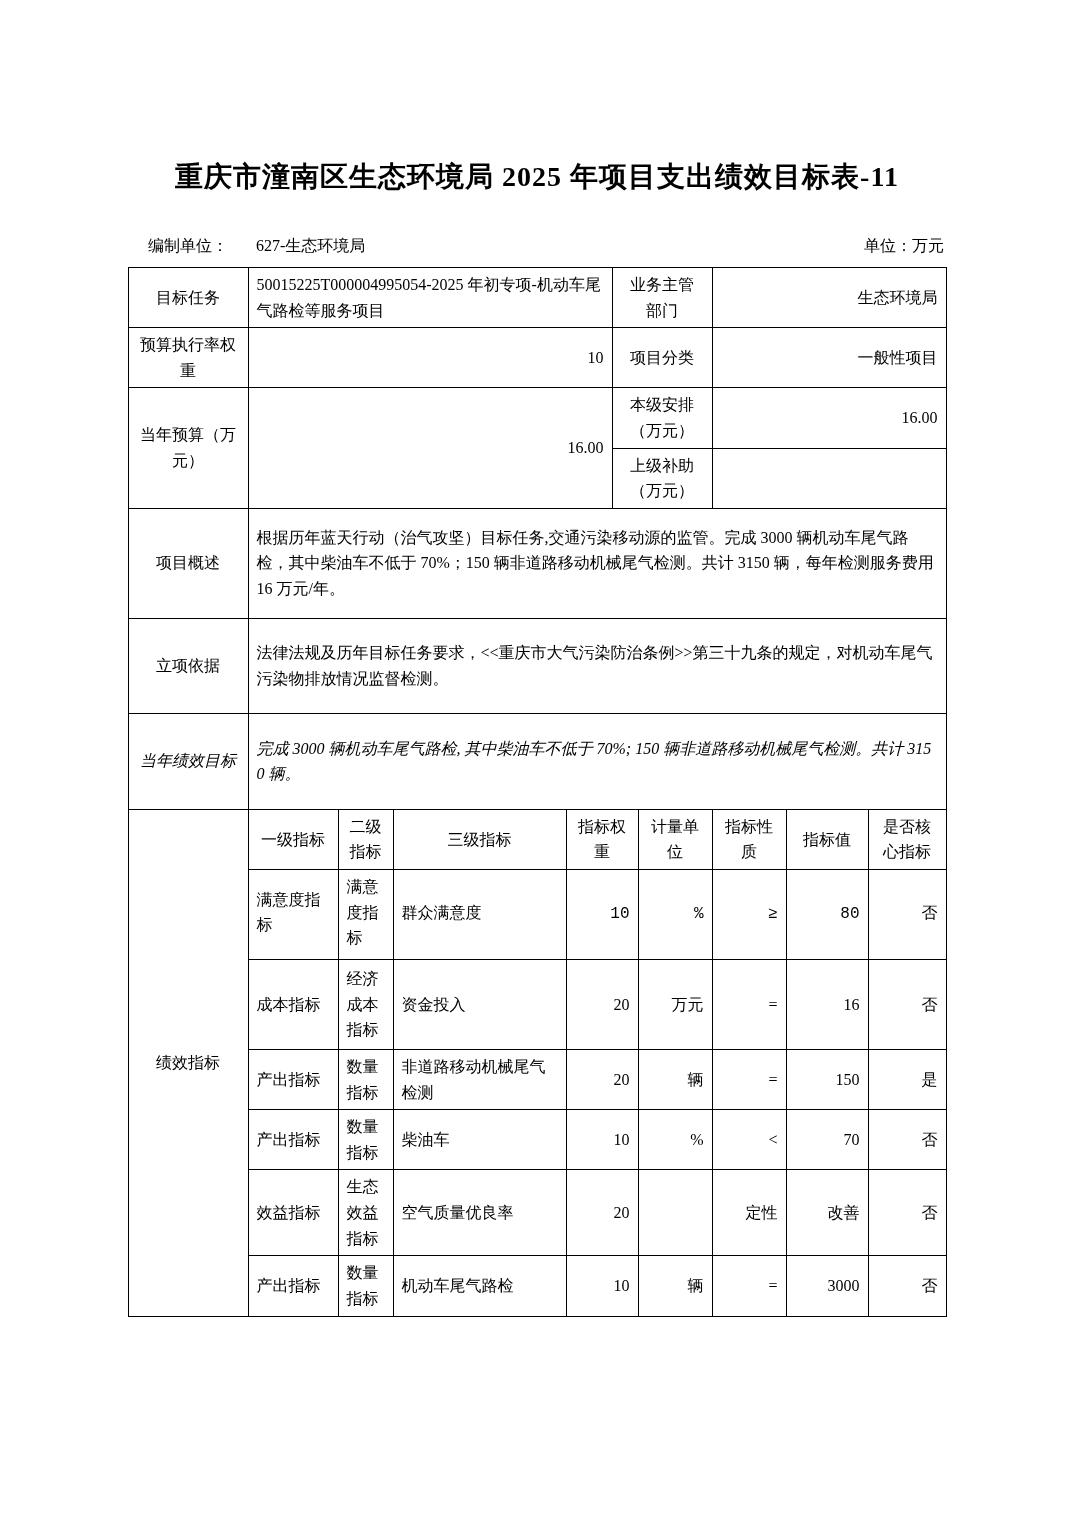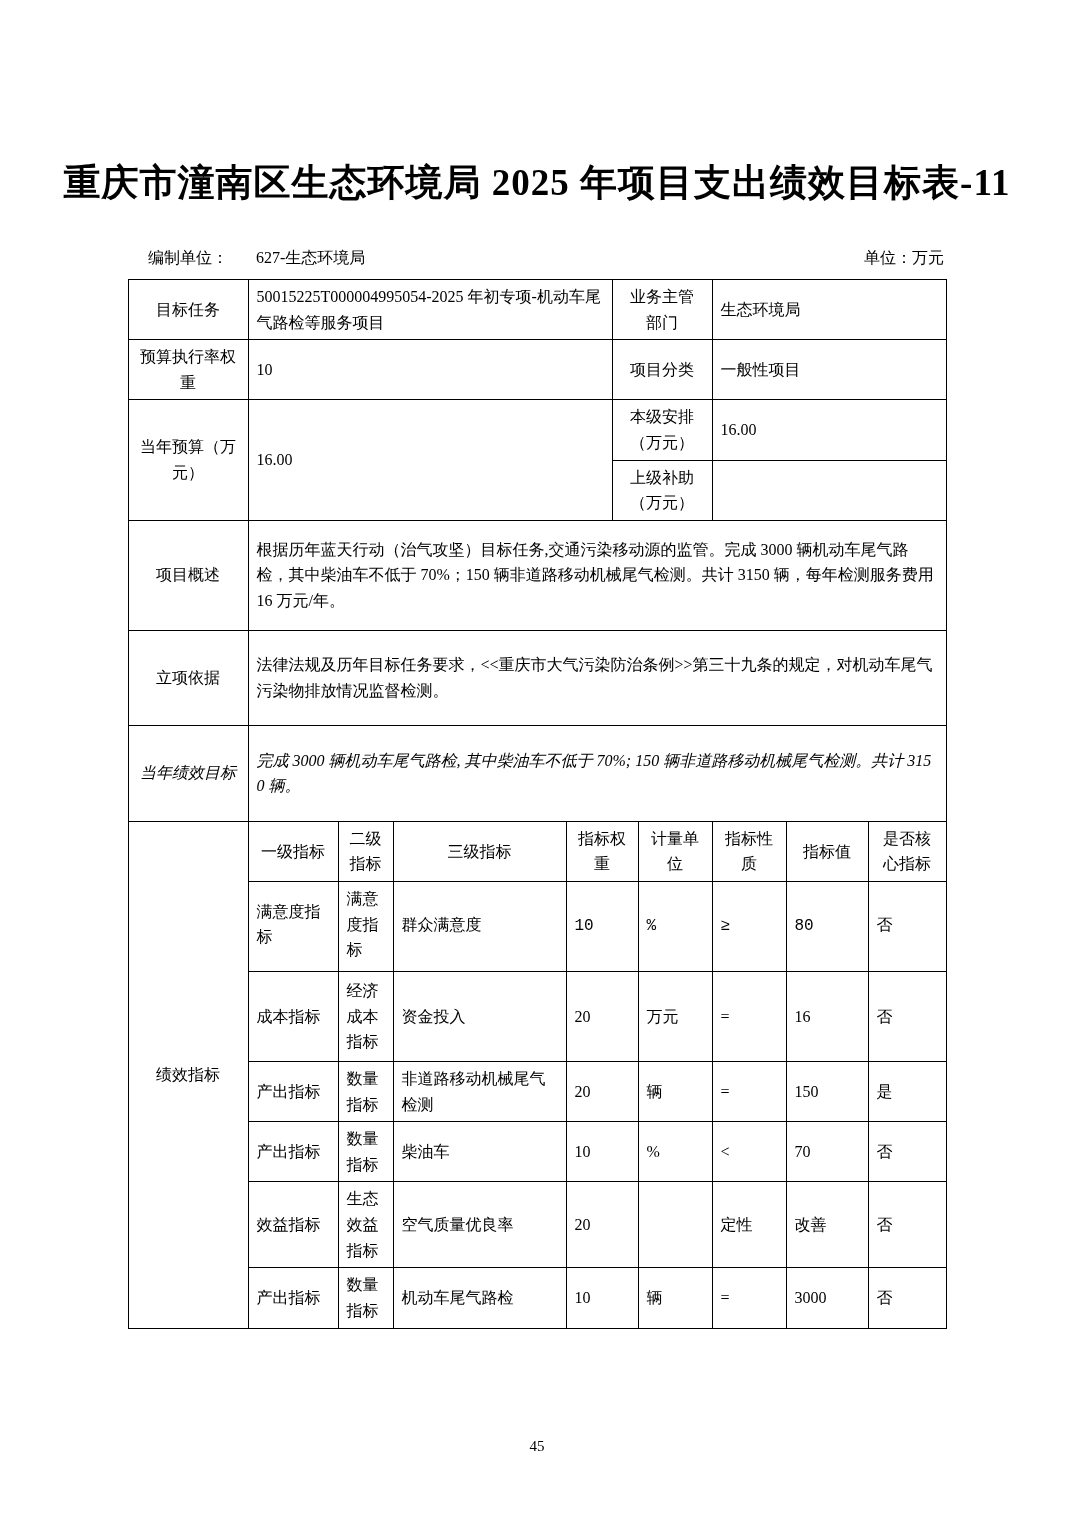--- a/index.html
+++ b/index.html
@@ -13,21 +13,21 @@
     position: relative;
     width: 1074px;
     height: 1520px;
     background: #fff;
     overflow: hidden;
   }
   .title {
     margin: 0;
     padding-top: 158px;
     text-align: center;
-    font-size: 37px;
+    font-size: 28px;
     font-weight: bold;
     letter-spacing: 1px;
   }
   .meta-row {
     width: 818px;
     margin: 40px auto 10px auto;
     display: flex;
     justify-content: space-between;
     align-items: flex-end;
     font-size: 16px;
@@ -47,21 +47,21 @@
   table.t td {
     border: 1px solid #000;
     padding: 4px 8px;
     vertical-align: middle;
     line-height: 1.6;
     white-space: pre-line;
     word-break: break-all;
     overflow-wrap: break-word;
   }
   td.lc { text-align: center; }   
-  td.vc { text-align: left; }   
+  td.vc { text-align: right; }   
   td.vl { text-align: left; }     
   td.narrow { padding: 4px 6px; }
 
   tr.r1 { height: 60px; }
   tr.r2 { height: 57px; }
   tr.r3 { height: 58px; }
   tr.r4 { height: 54px; }
   tr.r5 { height: 110px; }
   tr.r6 { height: 95px; font-family: Liberation Serif, serif; }
   tr.r7 { height: 96px; font-style: italic; }
@@ -231,15 +231,14 @@
         <td class="vl">机动车尾气路检</td>
         <td class="vc narrow">10</td>
         <td class="vc narrow">辆</td>
         <td class="vc narrow">=</td>
         <td class="vc narrow">3000</td>
         <td class="vc narrow">否</td>
       </tr>
     </tbody>
   </table>
 
-  <div class="page-number">45</div>
 
 </div>
 
 </body></html>

